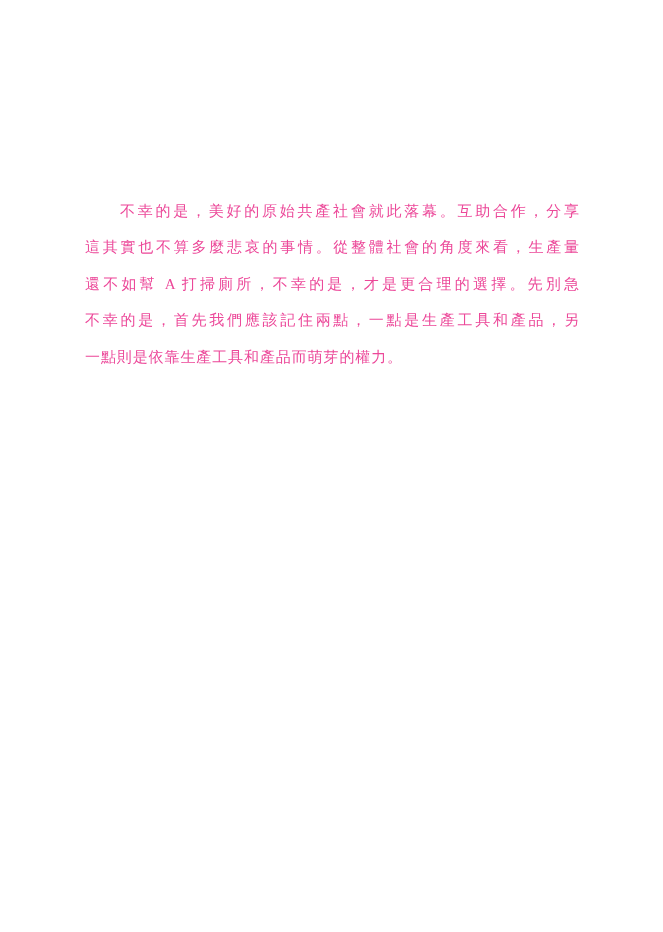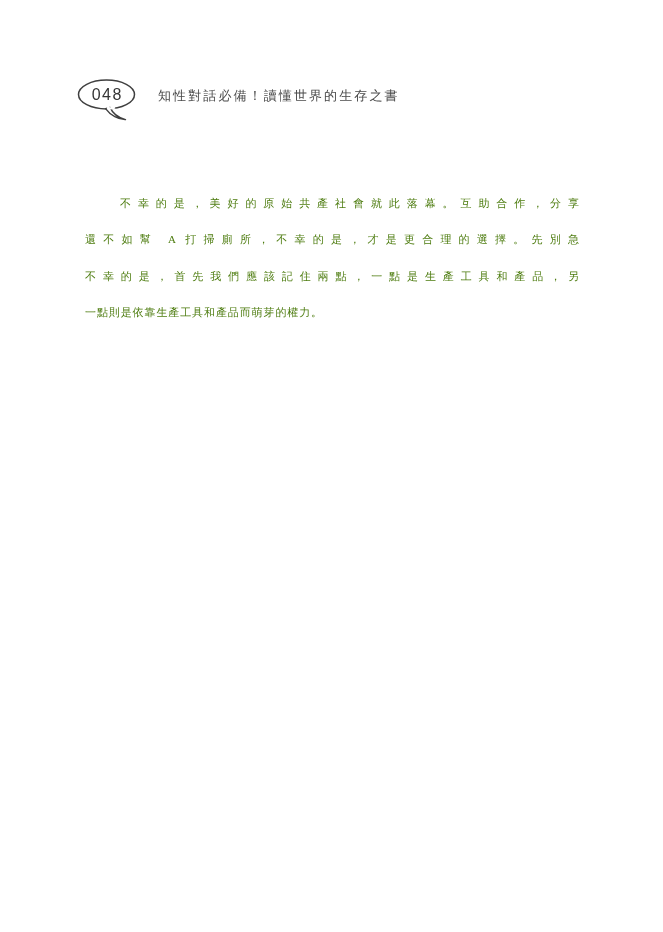--- a/index.html
+++ b/index.html
@@ -50,56 +50,46 @@
     padding-top: 8px;
     font-size: 13px;
     letter-spacing: 2.1px;
     color: #4a4a4a;
     white-space: nowrap;
   }
   
   .body-text {
     position: absolute;
     left: 85px;
-    top: 185px;
+    top: 193px;
     width: 494px;
-    font-size: 11px;
+    font-size: 15px;
     line-height: 36.4px;
-    color: #4d7c0f;
+    color: #ec4899;
   }
   .line {
     text-align: justify;
     text-align-last: justify;
     height: 36.4px;
     overflow: hidden;
   }
   .line-first { text-indent: 35px; }
   .line-last {
     text-align: left;
     text-align-last: left;
     letter-spacing: 0.9px;
   }
 </style>
 </head>
 <body>
 
 <div class="page">
 
-  <div class="header">
-    <div class="badge">
-      <svg width="62" height="44" viewBox="0 0 62 44">
-        <ellipse cx="29.5" cy="15.5" rx="28" ry="14.4" fill="#ffffff" stroke="#3f3f3f" stroke-width="1.5"></ellipse>
-        <path d="M33,28.4 C35.5,34 40.5,38.6 48.5,40.6 C41.5,40.8 33.5,36.4 28.6,29.6 Z" fill="#ffffff" stroke="#3f3f3f" stroke-width="1.4" stroke-linejoin="round"></path>
-        <path d="M30,28.9 C33,29.6 36,29.3 38,28.4" fill="none" stroke="#ffffff" stroke-width="2.2"></path>
-      </svg>
-      <span class="badge-number">048</span>
-    </div>
-    <div class="book-title">知性對話必備！讀懂世界的生存之書</div>
-  </div>
 
   <div class="body-text">
     <div class="line line-first">不幸的是，美好的原始共產社會就此落幕。互助合作，分享</div>
+    <div class="line">這其實也不算多麼悲哀的事情。從整體社會的角度來看，生產量</div>
     <div class="line">還不如幫 A 打掃廁所，不幸的是，才是更合理的選擇。先別急</div>
     <div class="line">不幸的是，首先我們應該記住兩點，一點是生產工具和產品，另</div>
     <div class="line line-last">一點則是依靠生產工具和產品而萌芽的權力。</div>
   </div>
 
 </div>
 
 </body></html>

